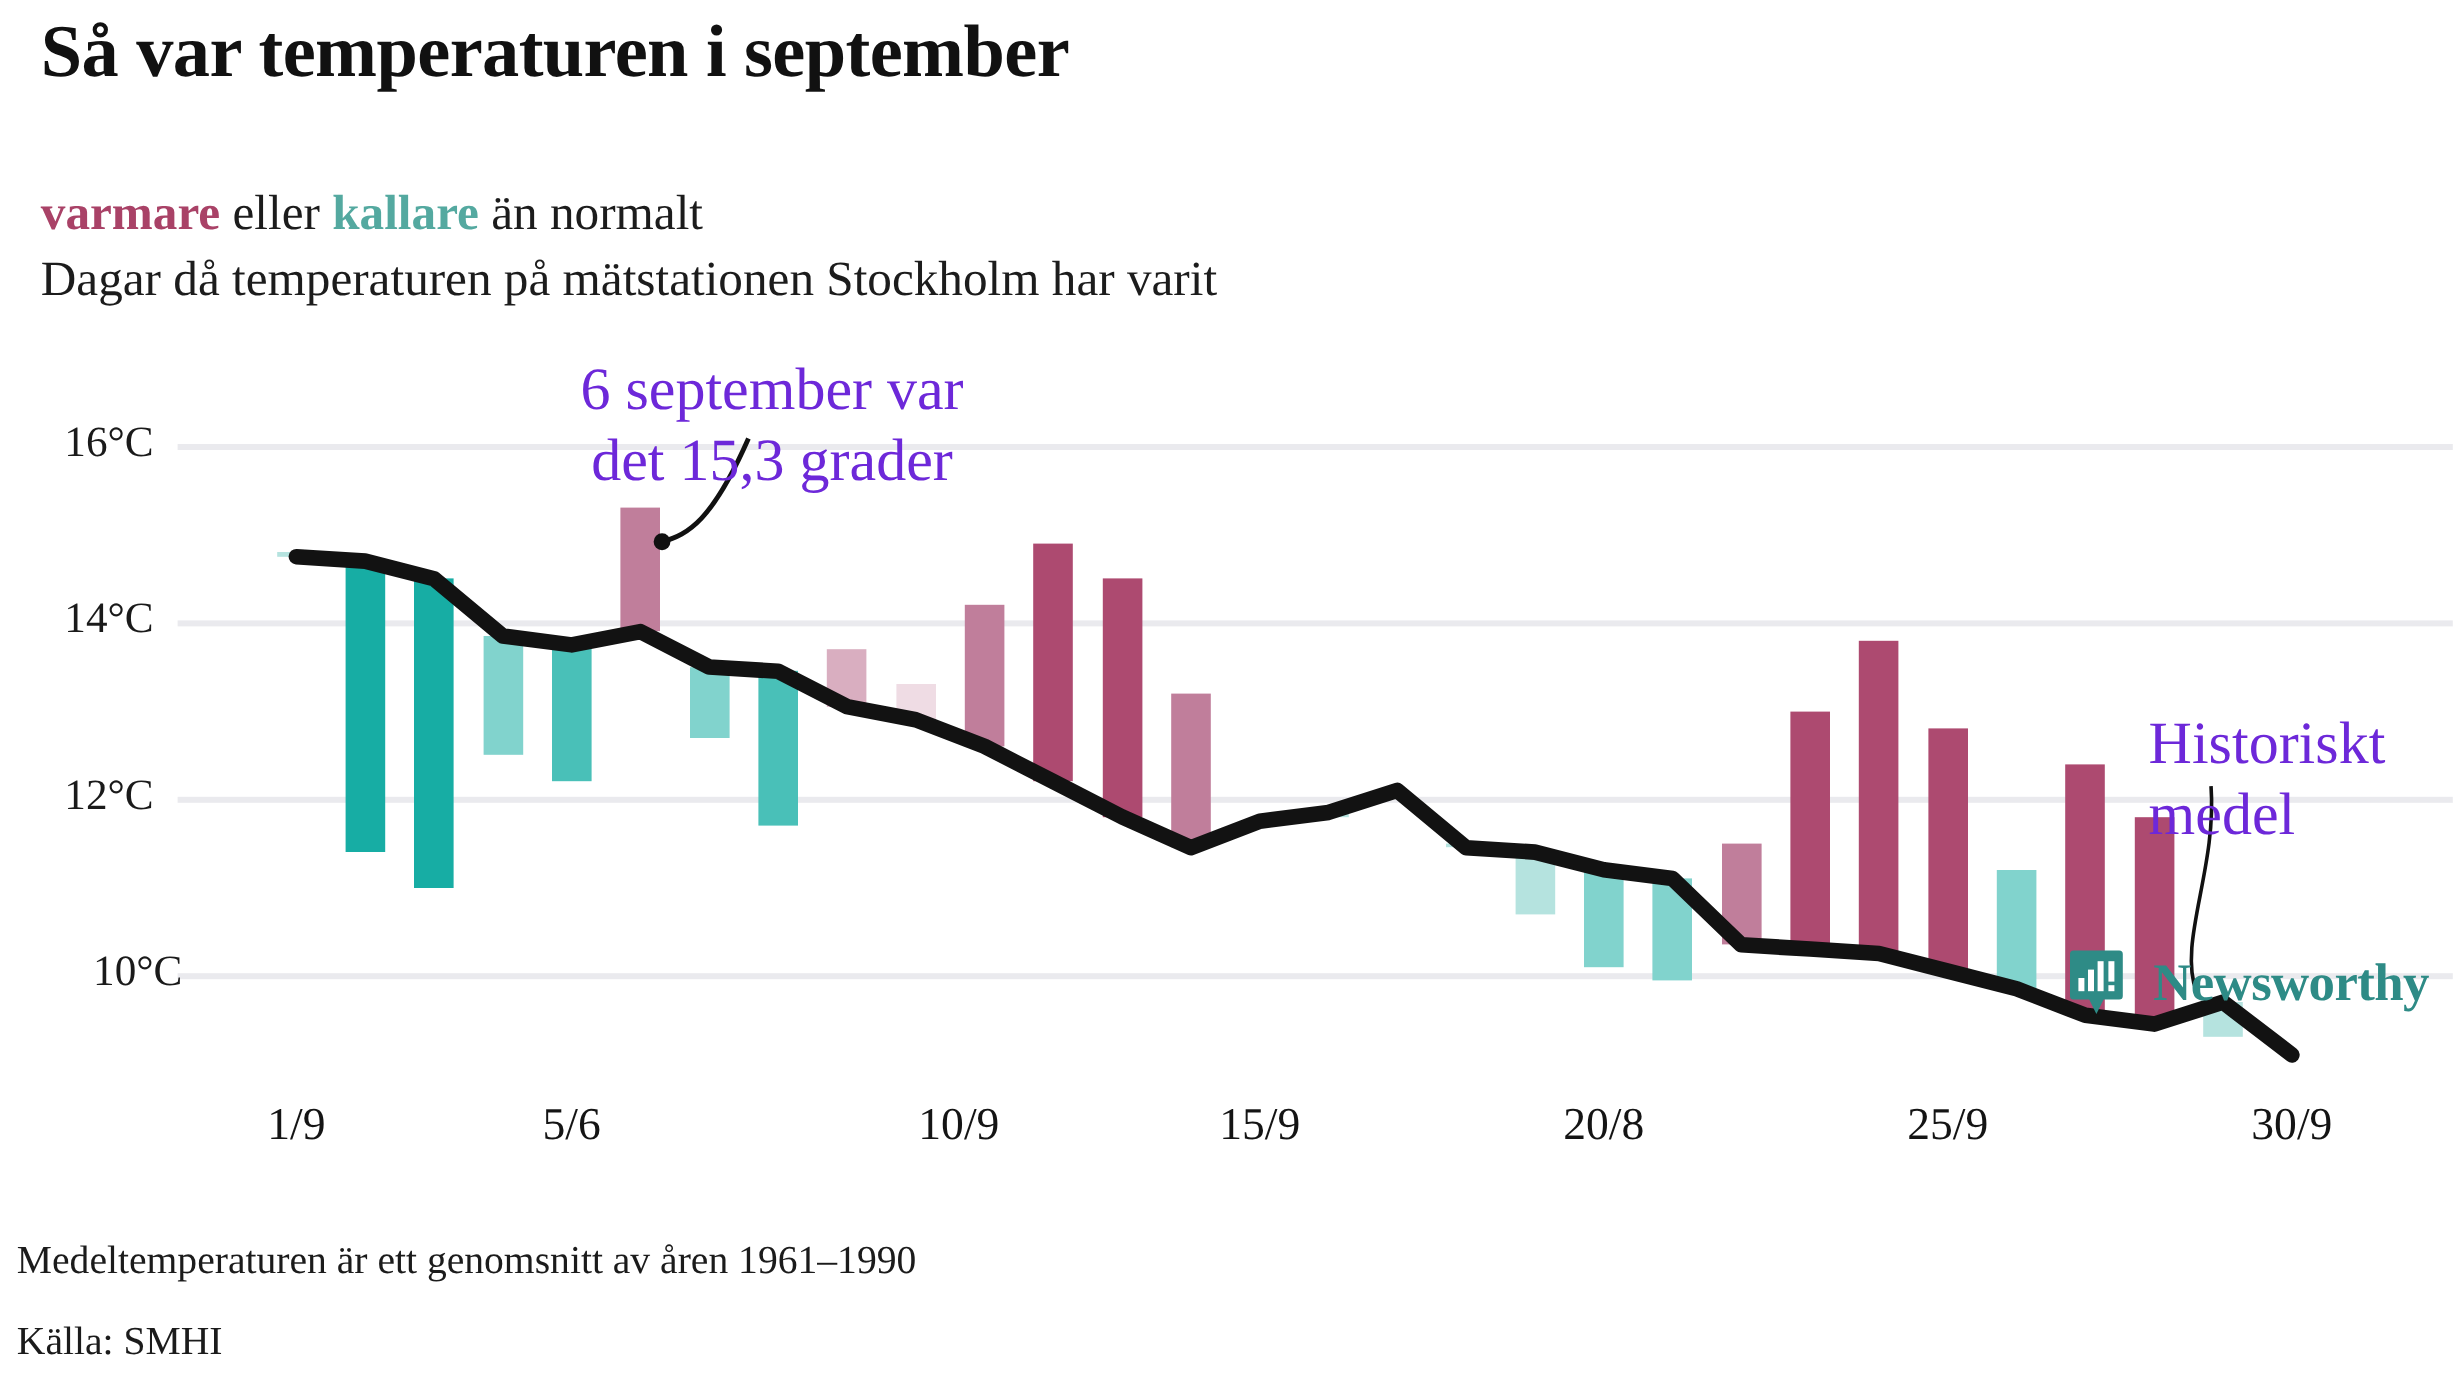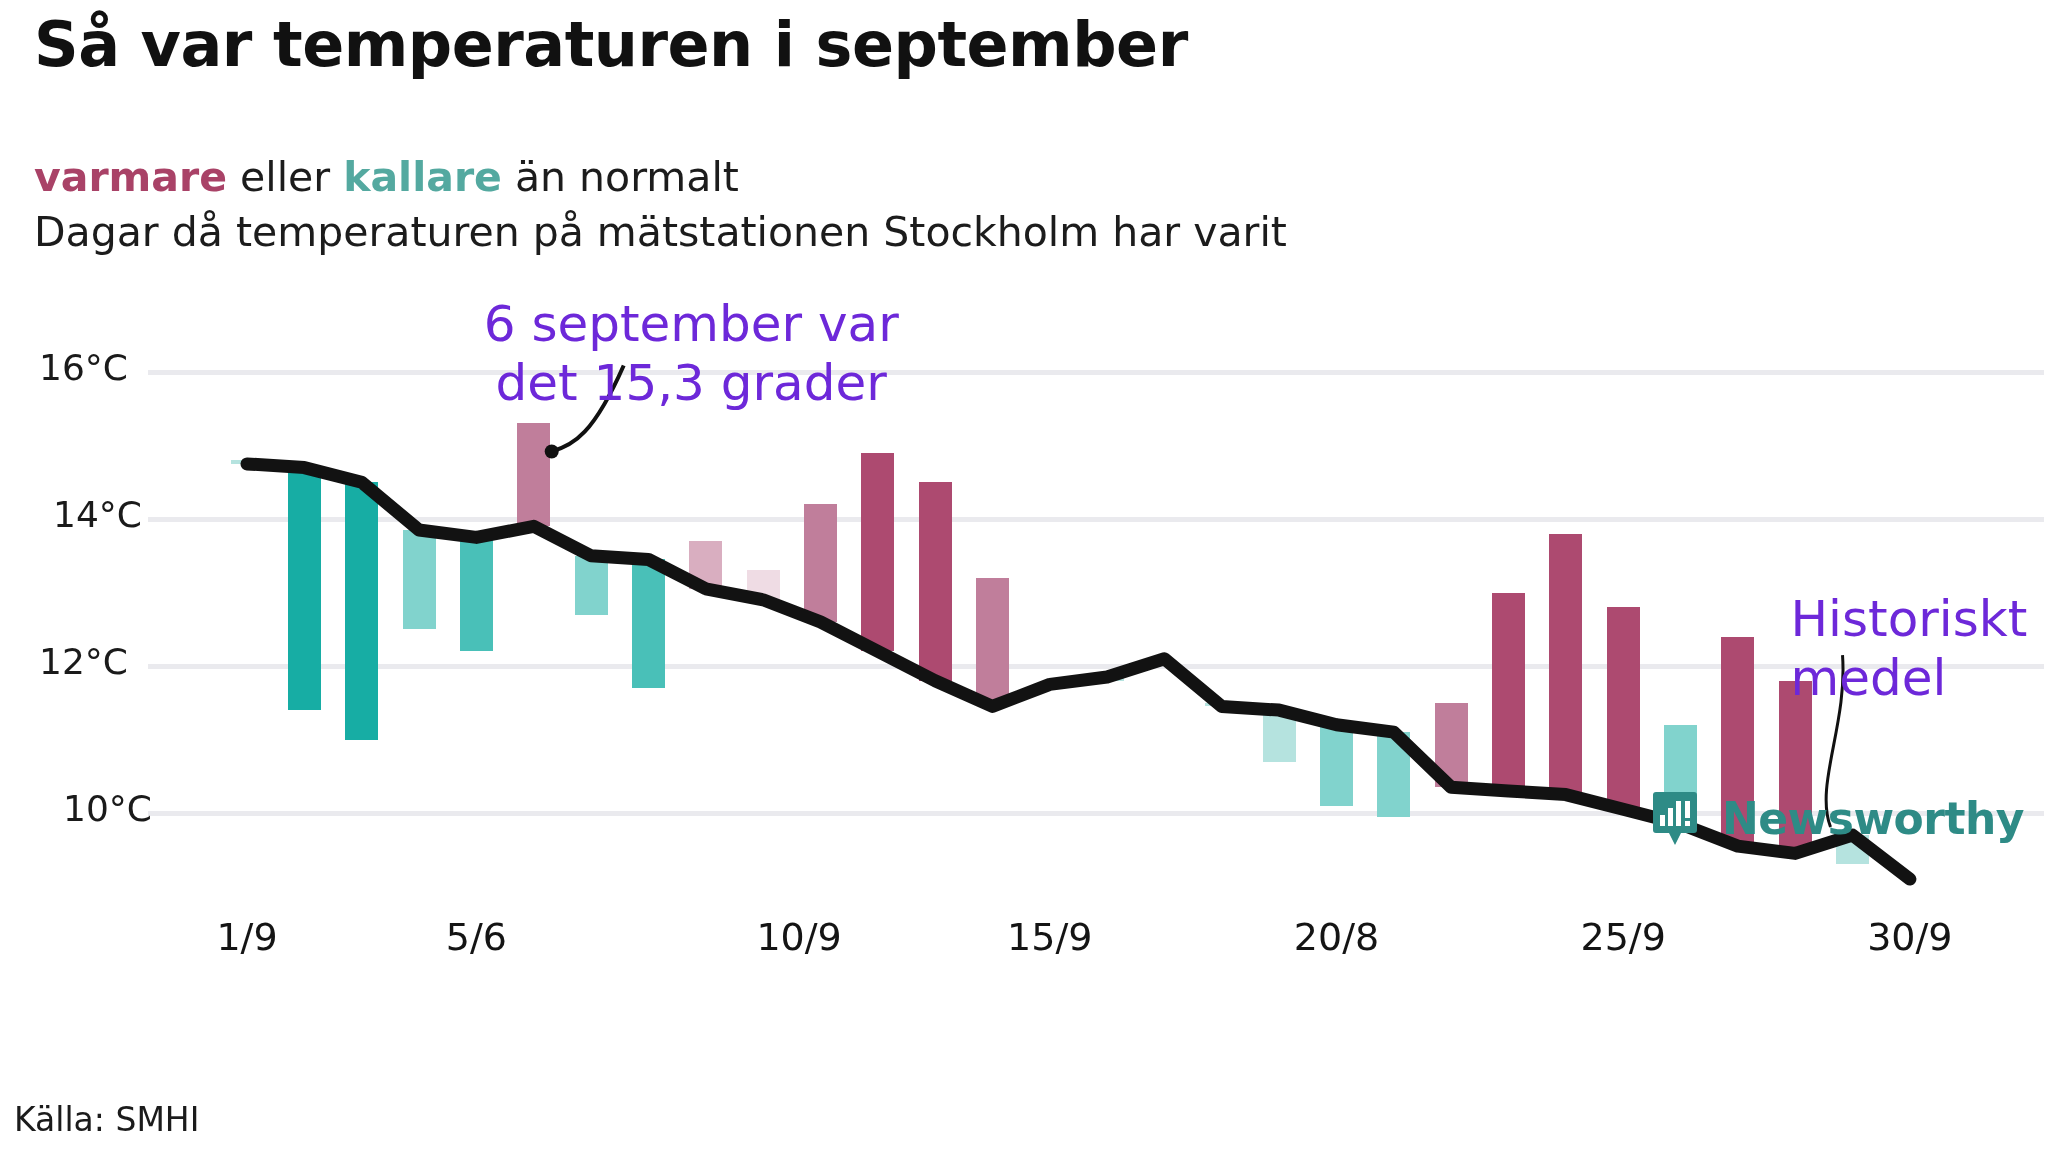--- a/index.html
+++ b/index.html
@@ -1,21 +1,21 @@
 <!DOCTYPE html>
 <html><head>
 <meta charset="utf-8">
 <style>
   html,body{margin:0;padding:0;}
   body{
     width:2048px;height:1152px;background:#ffffff;
     font-family:"DejaVu Sans","Liberation Sans",sans-serif;
     overflow:hidden;position:relative;
   }
-  .page{position:relative;width:2048px;height:868px;}
+  .page{position:relative;width:2048px;height:868px;font-family:Liberation Serif, serif;}
 
   .title{
     position:absolute;left:34px;top:8px;
     font-size:62px;font-weight:bold;color:#111111;
     letter-spacing:-0.5px;white-space:nowrap;
   }
   .subtitle{
     position:absolute;left:34px;top:150px;
     font-size:41px;color:#1c1c1c;line-height:1.35;white-space:nowrap;
   }
@@ -73,21 +73,21 @@
       <span>Dagar då temperaturen på mätstationen Stockholm har varit</span>
     </div>
   </div>
 
   <div class="plot" id="plot">
       <div class="gridline" style="top: 811px;"></div>
       <div class="ytick" style="left: 0px; top: 788px; margin-left: 24px;">10°C</div>
       <div class="gridline" style="top: 664px;"></div>
       <div class="ytick" style="left: 0px; top: 641px;">12°C</div>
       <div class="gridline" style="top: 517px;"></div>
-      <div class="ytick" style="left: 0px; top: 494px; padding-left: 14px;">14°C</div>
+      <div class="ytick" style="left: 0px; top: 494px;">14°C</div>
       <div class="gridline" style="top: 370px;"></div>
       <div class="ytick" style="left: 0px; top: 347px;">16°C</div>
       <div class="bar" style="left: 230.5px; top: 460.2px; width: 33px; height: 3.675px; background: rgb(181, 227, 223);"></div>
       <div class="bar" style="left: 287.84px; top: 467.55px; width: 33px; height: 242.55px; background: rgb(23, 173, 164);"></div>
       <div class="bar" style="left: 345.18px; top: 482.25px; width: 33px; height: 257.25px; background: rgb(23, 173, 164);"></div>
       <div class="bar" style="left: 402.52px; top: 530.025px; width: 33px; height: 99.225px; background: rgb(129, 211, 205);"></div>
       <div class="bar" style="left: 459.86px; top: 537.375px; width: 33px; height: 113.925px; background: rgb(73, 192, 184);"></div>
       <div class="bar" style="left: 517.2px; top: 423.45px; width: 33px; height: 102.9px; background: rgb(192, 126, 155);"></div>
       <div class="bar" style="left: 574.54px; top: 555.75px; width: 33px; height: 58.8px; background: rgb(129, 211, 205);"></div>
       <div class="bar" style="left: 631.88px; top: 559.425px; width: 33px; height: 128.625px; background: rgb(73, 192, 184);"></div>
@@ -130,20 +130,21 @@
   <div class="anno" id="anno-peak" style="left: 483.7px; top: 295px;">
     <div>6 september var</div>
     <div>det 15,3 grader</div>
   </div>
 
   <div class="anno anno-right" id="anno-avg" style="left: 1790.52px; top: 590.05px;">
     <div>Historiskt</div>
     <div>medel</div>
   </div>
 
+  <div class="footnote" style="top:1033px;">Medeltemperaturen är ett genomsnitt av åren 1961–1990</div>
   <div class="footnote" style="top:1100px;">Källa: SMHI</div>
 
   <div class="brand">
     <svg width="46" height="56" viewBox="0 0 46 56">
       <path d="M4 2 H42 A3 3 0 0 1 45 5 V40 A3 3 0 0 1 42 43 H29 L23 55 L17 43 H4 A3 3 0 0 1 1 40 V5 A3 3 0 0 1 4 2 Z" fill="#2E8B86"></path>
       <rect x="8" y="25" width="5" height="11" fill="#ffffff"></rect>
       <rect x="16" y="18" width="5" height="18" fill="#ffffff"></rect>
       <rect x="24" y="11" width="5" height="25" fill="#ffffff"></rect>
       <rect x="33" y="11" width="5" height="17" fill="#ffffff"></rect>
       <rect x="33" y="31" width="5" height="5" fill="#ffffff"></rect>

